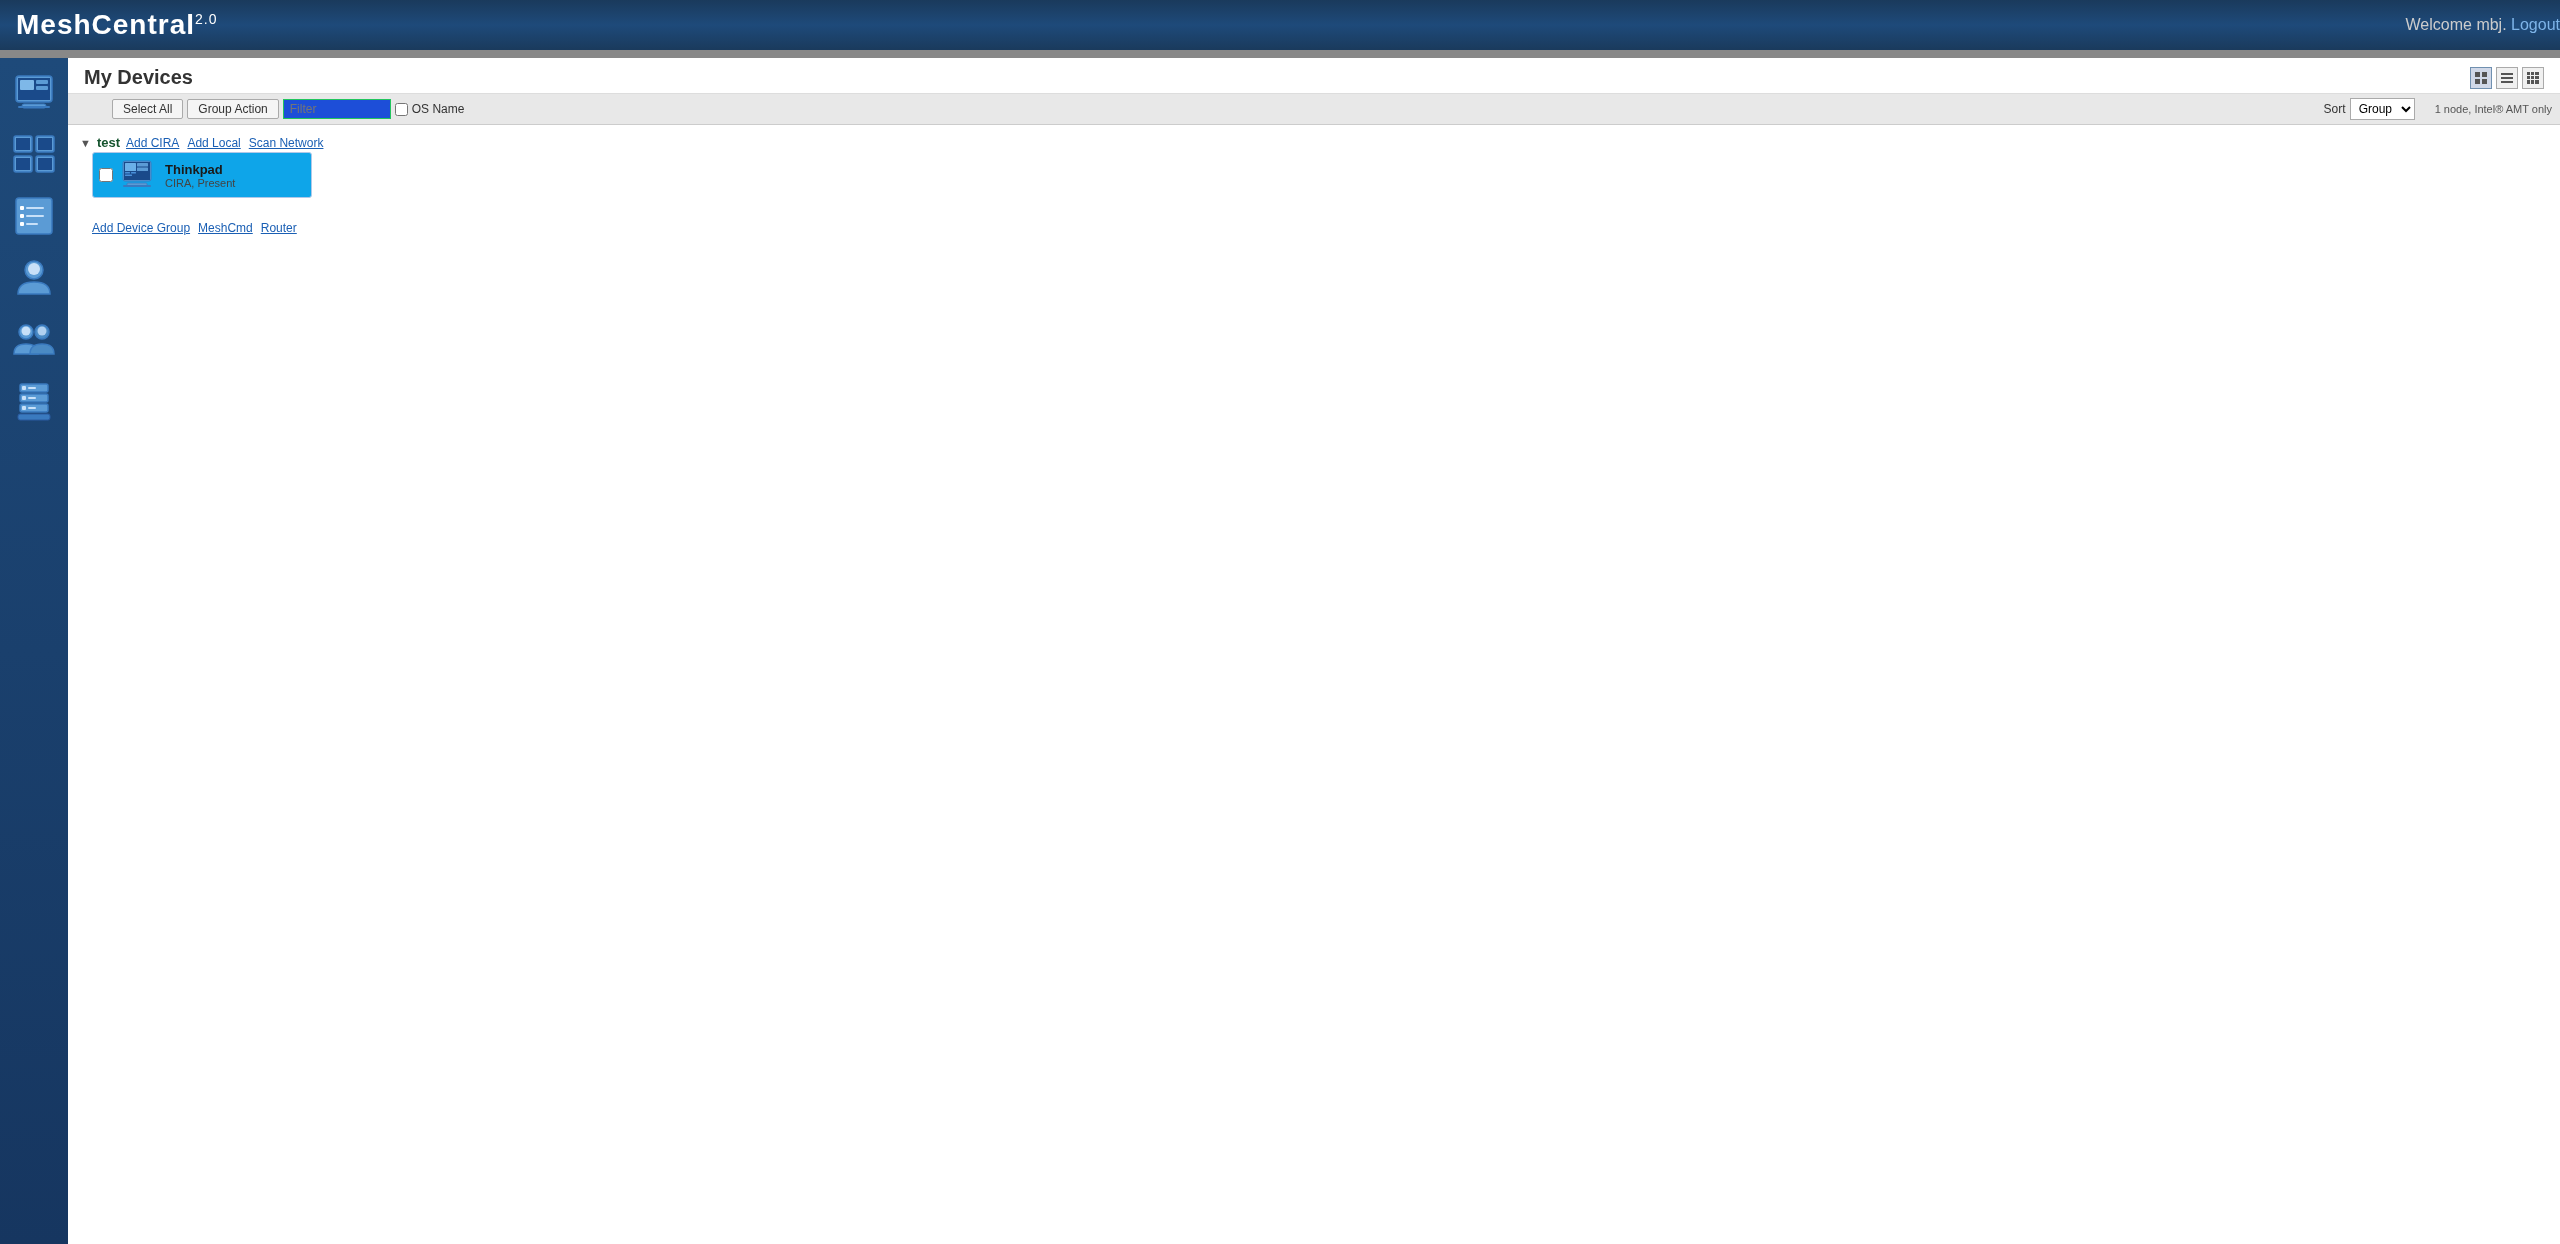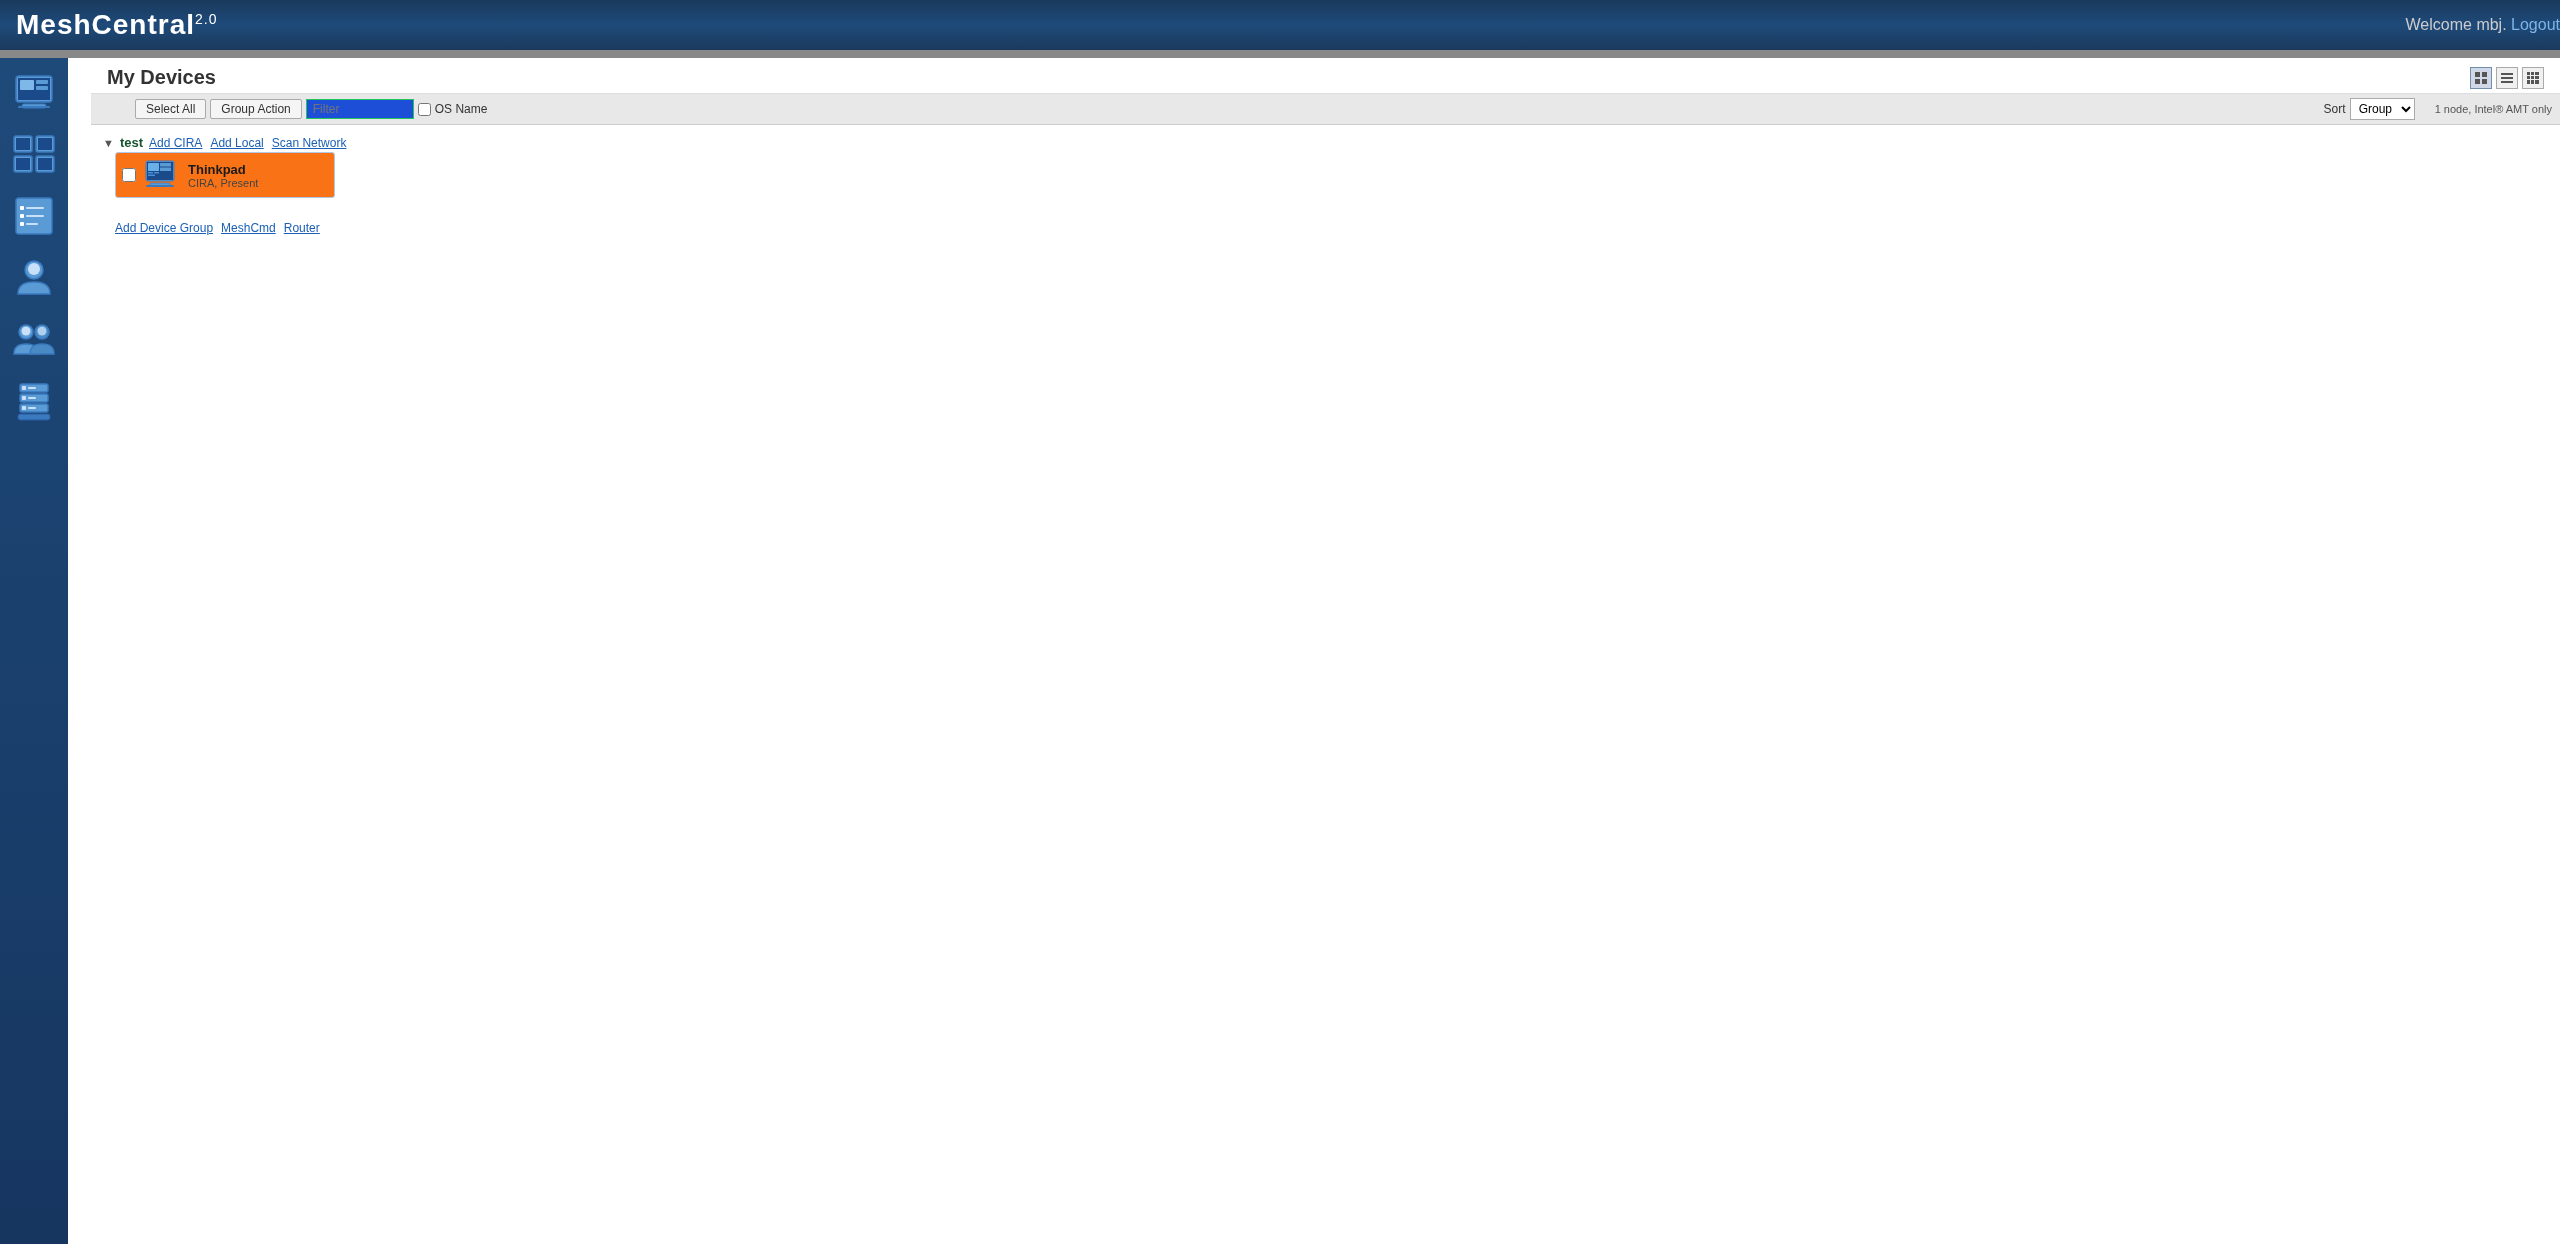--- a/index.html
+++ b/index.html
@@ -42,21 +42,20 @@
     
     #progress-bar {
       height: 8px;
       background: #888;
     }
 
     
     #main-layout {
       display: flex;
       height: calc(100vh - 58px);
-      gap: 23px;
     }
 
     
     #sidebar {
       width: 68px;
       background: linear-gradient(180deg, #1e4a7a 0%, #163660 100%);
       display: flex;
       flex-direction: column;
       align-items: center;
       padding-top: 4px;
@@ -207,21 +206,21 @@
     
     .device-item {
       display: flex;
       align-items: center;
       gap: 8px;
       padding: 4px 6px;
       margin-left: 12px;
       cursor: pointer;
       border-radius: 3px;
       width: 220px;
-      background: #f97316;
+      background: #0ea5e9;
       border: 1px solid #b0c8e8;
     }
     .device-checkbox {
       width: 14px;
       height: 14px;
       cursor: pointer;
       flex-shrink: 0;
     }
     .device-icon {
       width: 36px;

